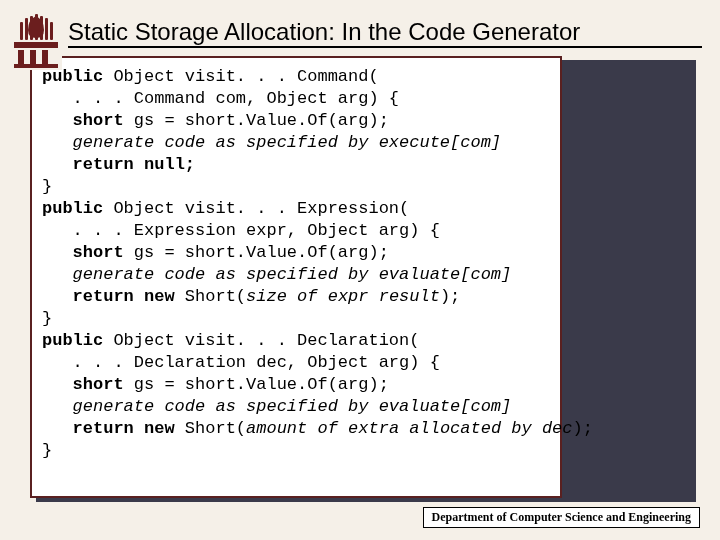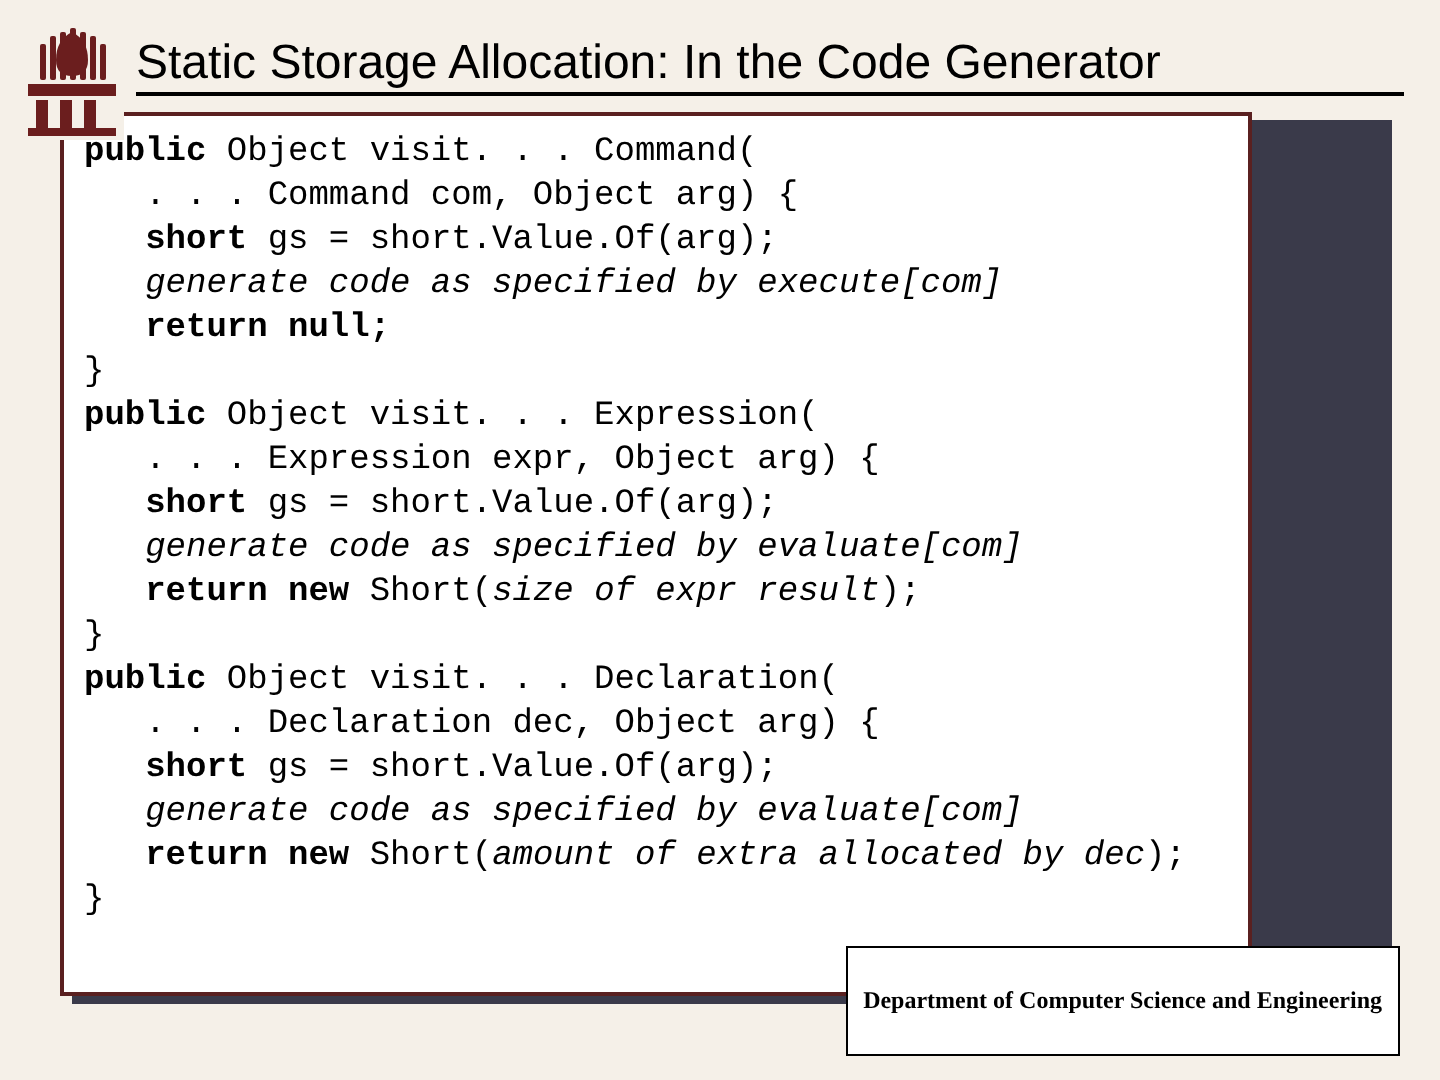--- a/index.html
+++ b/index.html
@@ -42,21 +42,21 @@
     left: 36px;
     width: 660px;
     height: 442px;
     background: #3a3a4a;
     z-index: 0;
   }
   .code-box {
     position: absolute;
     top: 56px;
     left: 30px;
-    width: 596px;
+    width: 532px;
     height: 442px;
     background: #fff;
     border: 2px solid #5a2020;
     z-index: 1;
     padding: 8px 10px;
   }
   .code {
     font-family: "Courier New", Courier, monospace;
     font-size: 17px;
     line-height: 22px;
@@ -64,21 +64,21 @@
     color: #000;
   }
   .code .kw { font-weight: bold; }
   .code .it { font-style: italic; }
   .footer {
     position: absolute;
     bottom: 12px;
     right: 20px;
     background: #fff;
     border: 1px solid #000;
-    padding: 19px 8px;
+    padding: 2px 8px;
     font-size: 12px;
     font-family: "Times New Roman", Times, serif;
     font-weight: bold;
     z-index: 3;
   }
 </style>
 </head>
 <body>
 
 <div class="logo">

